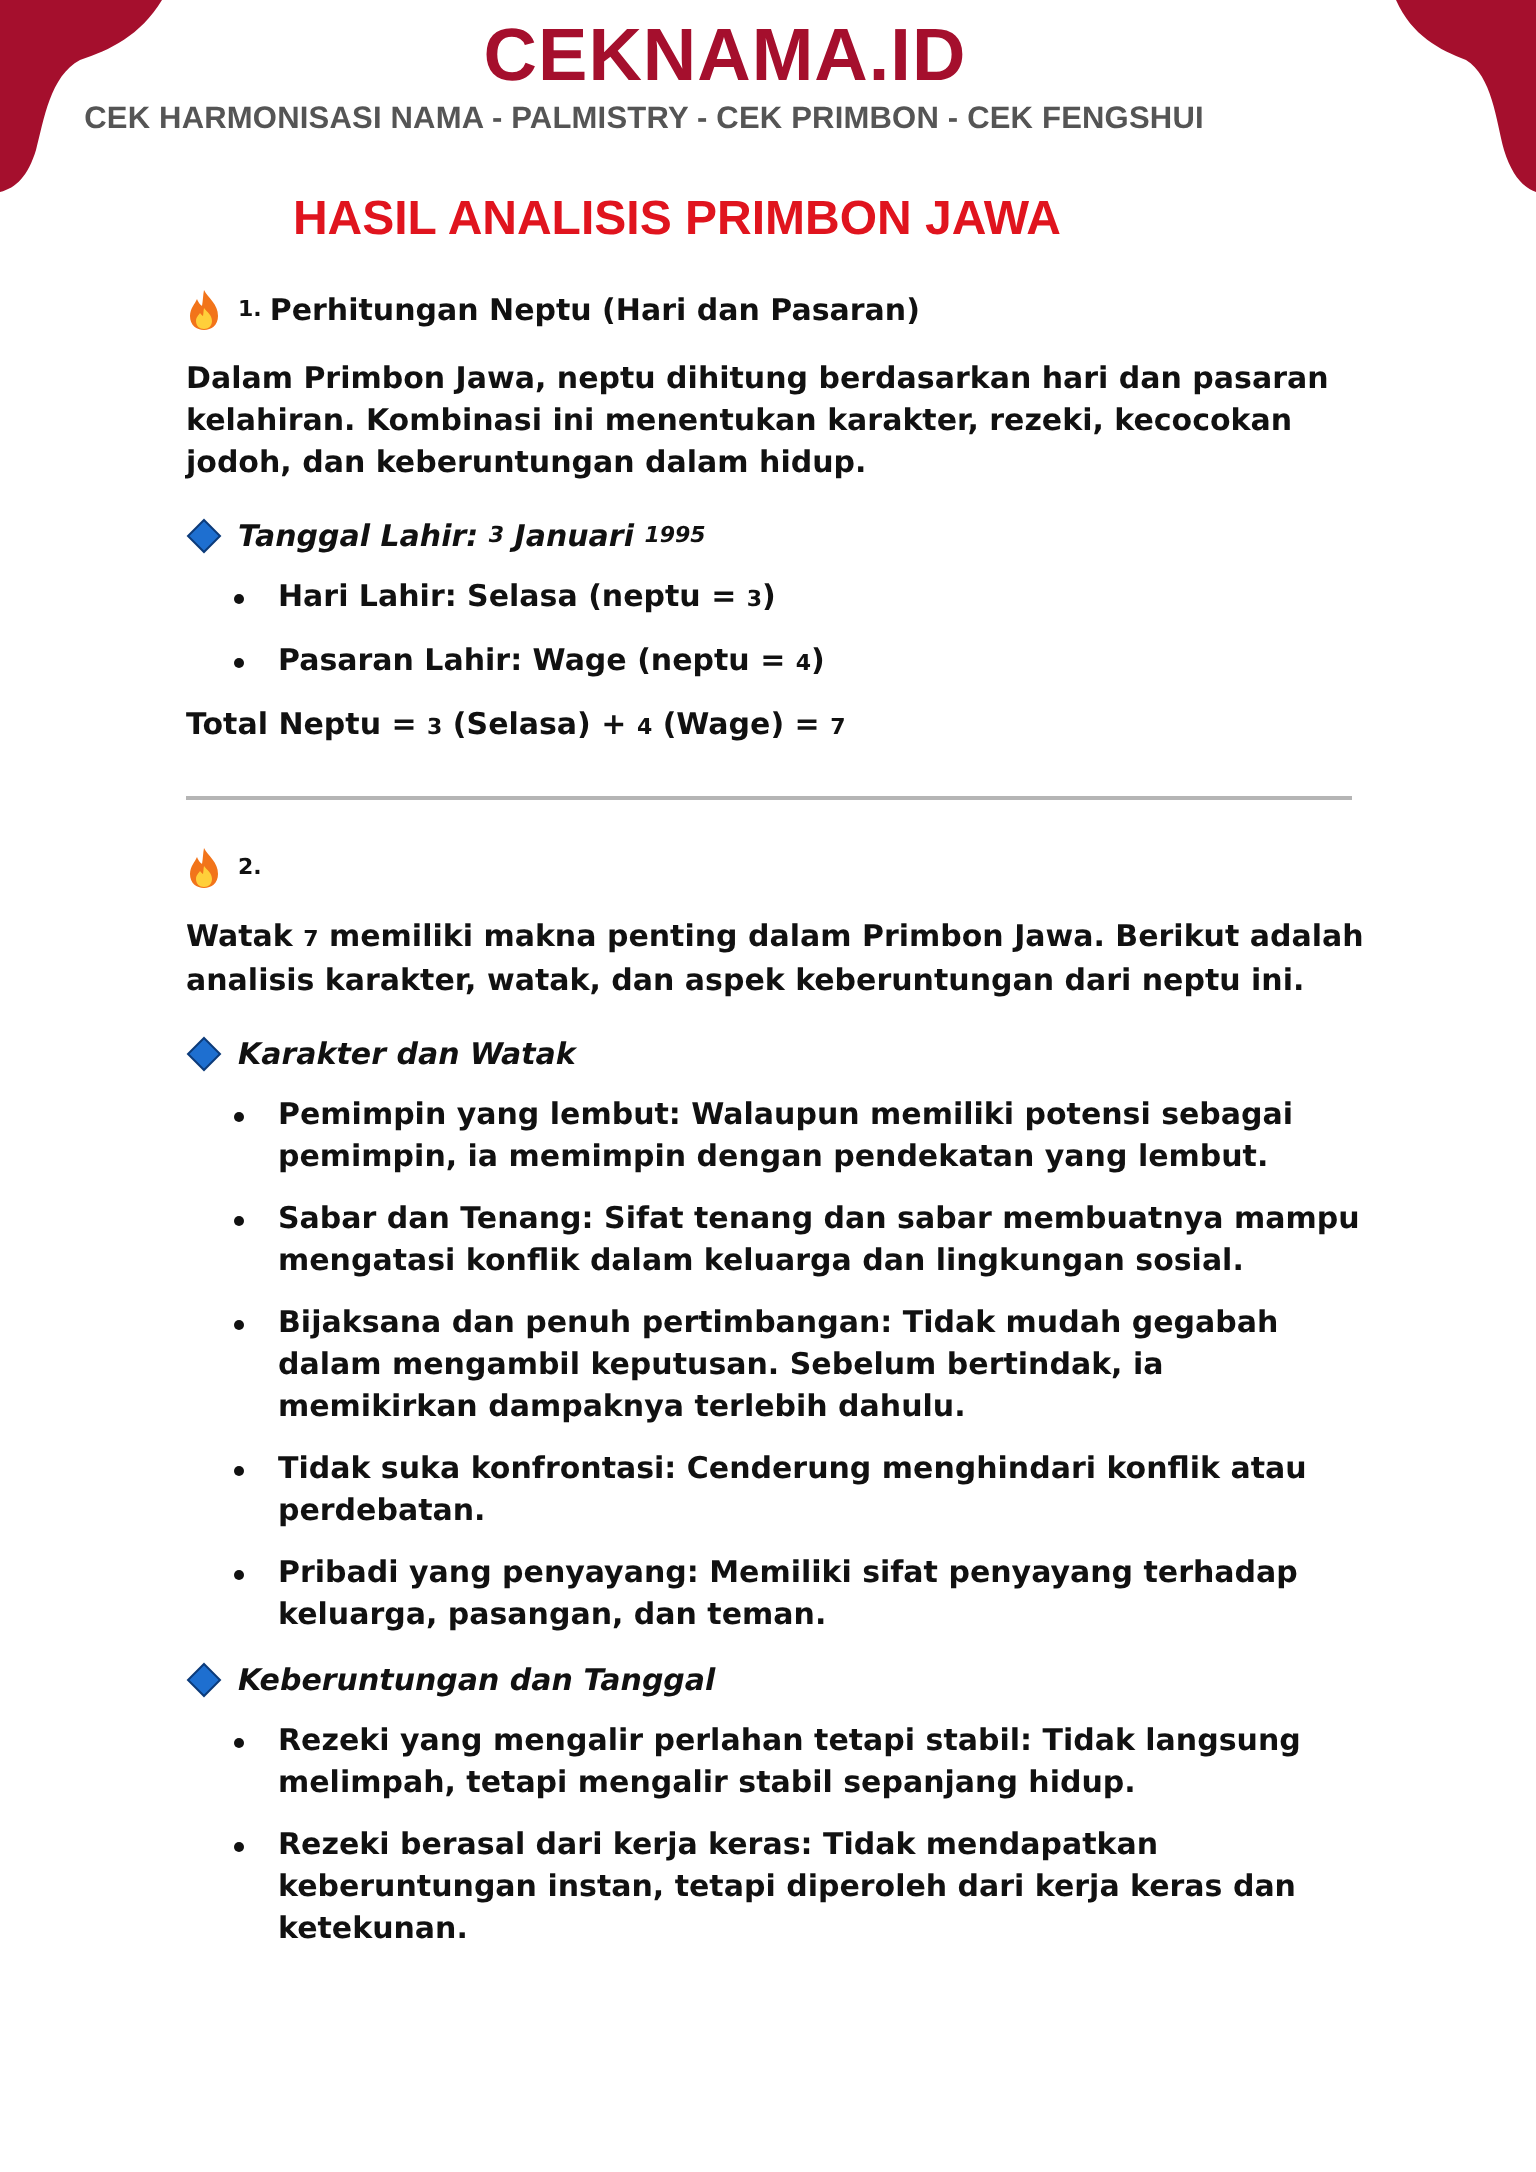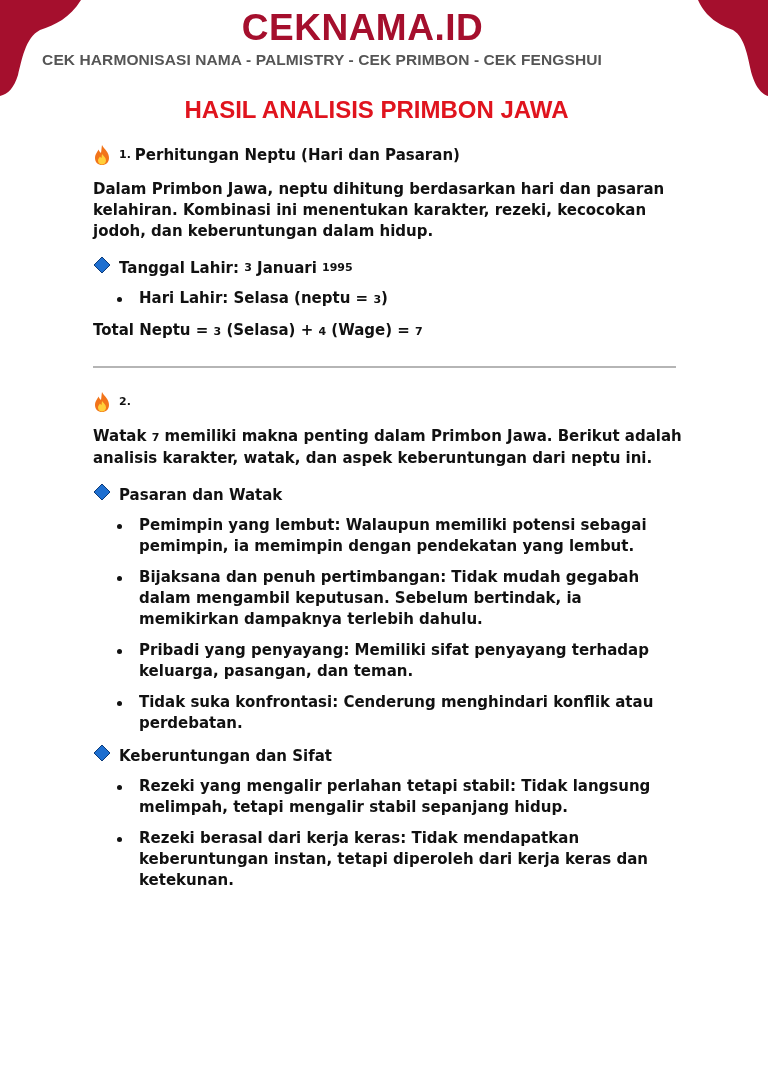--- a/index.html
+++ b/index.html
@@ -54,21 +54,20 @@
       position: absolute;
       top: 95px;
       left: 0;
       width: 677px;
       text-align: center;
       font-family: "Liberation Sans", sans-serif;
       font-weight: bold;
       font-size: 24px;
       color: #e0141e;
       line-height: 30px;
-      padding-left: 38px;
     }
 
     .content {
       position: absolute;
       top: 143px;
       left: 93px;
       width: 590px;
       font-weight: bold;
     }
     .sec-heading {
@@ -88,24 +87,25 @@
       font-size: 11px;
       margin-right: 4px;
     }
     .para {
       font-size: 15px;
       line-height: 21px;
       margin: 12px 0 0 0;
     }
     .sub-heading {
       display: flex;
-      align-items: flex-start;
+      align-items: center;
       font-size: 15px;
       line-height: 24px;
       margin: 14px 0 0 0;
+      font-style: italic;
     }
     .diamond {
       width: 18px;
       height: 18px;
       margin-right: 8px;
       flex: none;
     }
     .small {
       font-size: 11px;
     }
@@ -174,55 +174,60 @@
       <path d="M9 1 L17 9 L9 17 L1 9 Z" fill="#1e6fd0" stroke="#0c3b7a" stroke-width="1"></path>
     </svg>
     <span>Tanggal Lahir:</span>&nbsp;<span class="small">3</span>&nbsp;<span>Januari</span>&nbsp;<span class="small">1995</span>
   </div>
 
   <ul class="bullets">
     <li>
       <span class="dot"></span>
       <span>Hari Lahir: Selasa (neptu = </span><span class="small">3</span><span>)</span>
     </li>
+    <li>
+      <span class="dot"></span>
+      <span>Pasaran Lahir: Wage (neptu = </span><span class="small">4</span><span>)</span>
+    </li>
   </ul>
 
   <p class="total"><span>Total Neptu = </span><span class="small">3</span><span> (Selasa) + </span><span class="small">4</span><span> (Wage) = </span><span class="small">7</span></p>
 
   <div class="divider"></div>
 
   <div class="sec-heading">
     <svg class="fire" viewBox="0 0 18 22" xmlns="http://www.w3.org/2000/svg">
       <path d="M9 1 C11 5 16 8 16 14 C16 18.5 12.8 21 9 21 C5.2 21 2 18.5 2 14 C2 10 4.5 8 5.5 5.5 C6.5 8 7.5 8.5 8 9 C8.5 6 8.5 3.5 9 1 Z" fill="#f2741a"></path>
       <path d="M9 10 C10.5 12 13 13.5 13 16.5 C13 19 11.2 20.5 9 20.5 C6.8 20.5 5 19 5 16.5 C5 14.5 6.5 13.5 7 12.5 C7.7 13.5 8.2 13.8 8.5 14 C8.8 12.5 8.7 11.3 9 10 Z" fill="#ffcf3a"></path>
     </svg>
     <span class="num">2.</span>
   </div>
 
   <p class="para"><span>Watak </span><span class="small">7</span><span> memiliki makna penting dalam Primbon Jawa. Berikut adalah analisis karakter, watak, dan aspek keberuntungan dari neptu ini.</span></p>
 
   <div class="sub-heading">
     <svg class="diamond" viewBox="0 0 18 18" xmlns="http://www.w3.org/2000/svg">
       <path d="M9 1 L17 9 L9 17 L1 9 Z" fill="#1e6fd0" stroke="#0c3b7a" stroke-width="1"></path>
     </svg>
-    <span>Pasaran dan Watak</span>
+    <span>Karakter dan Watak</span>
   </div>
 
   <ul class="bullets">
     <li><span class="dot"></span><span>Pemimpin yang lembut: Walaupun memiliki potensi sebagai pemimpin, ia memimpin dengan pendekatan yang lembut.</span></li>
+    <li><span class="dot"></span><span>Sabar dan Tenang: Sifat tenang dan sabar membuatnya mampu mengatasi konflik dalam keluarga dan lingkungan sosial.</span></li>
     <li><span class="dot"></span><span>Bijaksana dan penuh pertimbangan: Tidak mudah gegabah dalam mengambil keputusan. Sebelum bertindak, ia memikirkan dampaknya terlebih dahulu.</span></li>
+    <li><span class="dot"></span><span>Tidak suka konfrontasi: Cenderung menghindari konflik atau perdebatan.</span></li>
     <li><span class="dot"></span><span>Pribadi yang penyayang: Memiliki sifat penyayang terhadap keluarga, pasangan, dan teman.</span></li>
-    <li><span class="dot"></span><span>Tidak suka konfrontasi: Cenderung menghindari konflik atau perdebatan.</span></li>
   </ul>
 
   <div class="sub-heading" style="margin-top:4px;">
     <svg class="diamond" viewBox="0 0 18 18" xmlns="http://www.w3.org/2000/svg">
       <path d="M9 1 L17 9 L9 17 L1 9 Z" fill="#1e6fd0" stroke="#0c3b7a" stroke-width="1"></path>
     </svg>
-    <span>Keberuntungan dan Sifat</span>
+    <span>Keberuntungan dan Tanggal</span>
   </div>
 
   <ul class="bullets">
     <li><span class="dot"></span><span>Rezeki yang mengalir perlahan tetapi stabil: Tidak langsung melimpah, tetapi mengalir stabil sepanjang hidup.</span></li>
     <li><span class="dot"></span><span>Rezeki berasal dari kerja keras: Tidak mendapatkan keberuntungan instan, tetapi diperoleh dari kerja keras dan ketekunan.</span></li>
   </ul>
 
 </div>
 
 </body></html>

